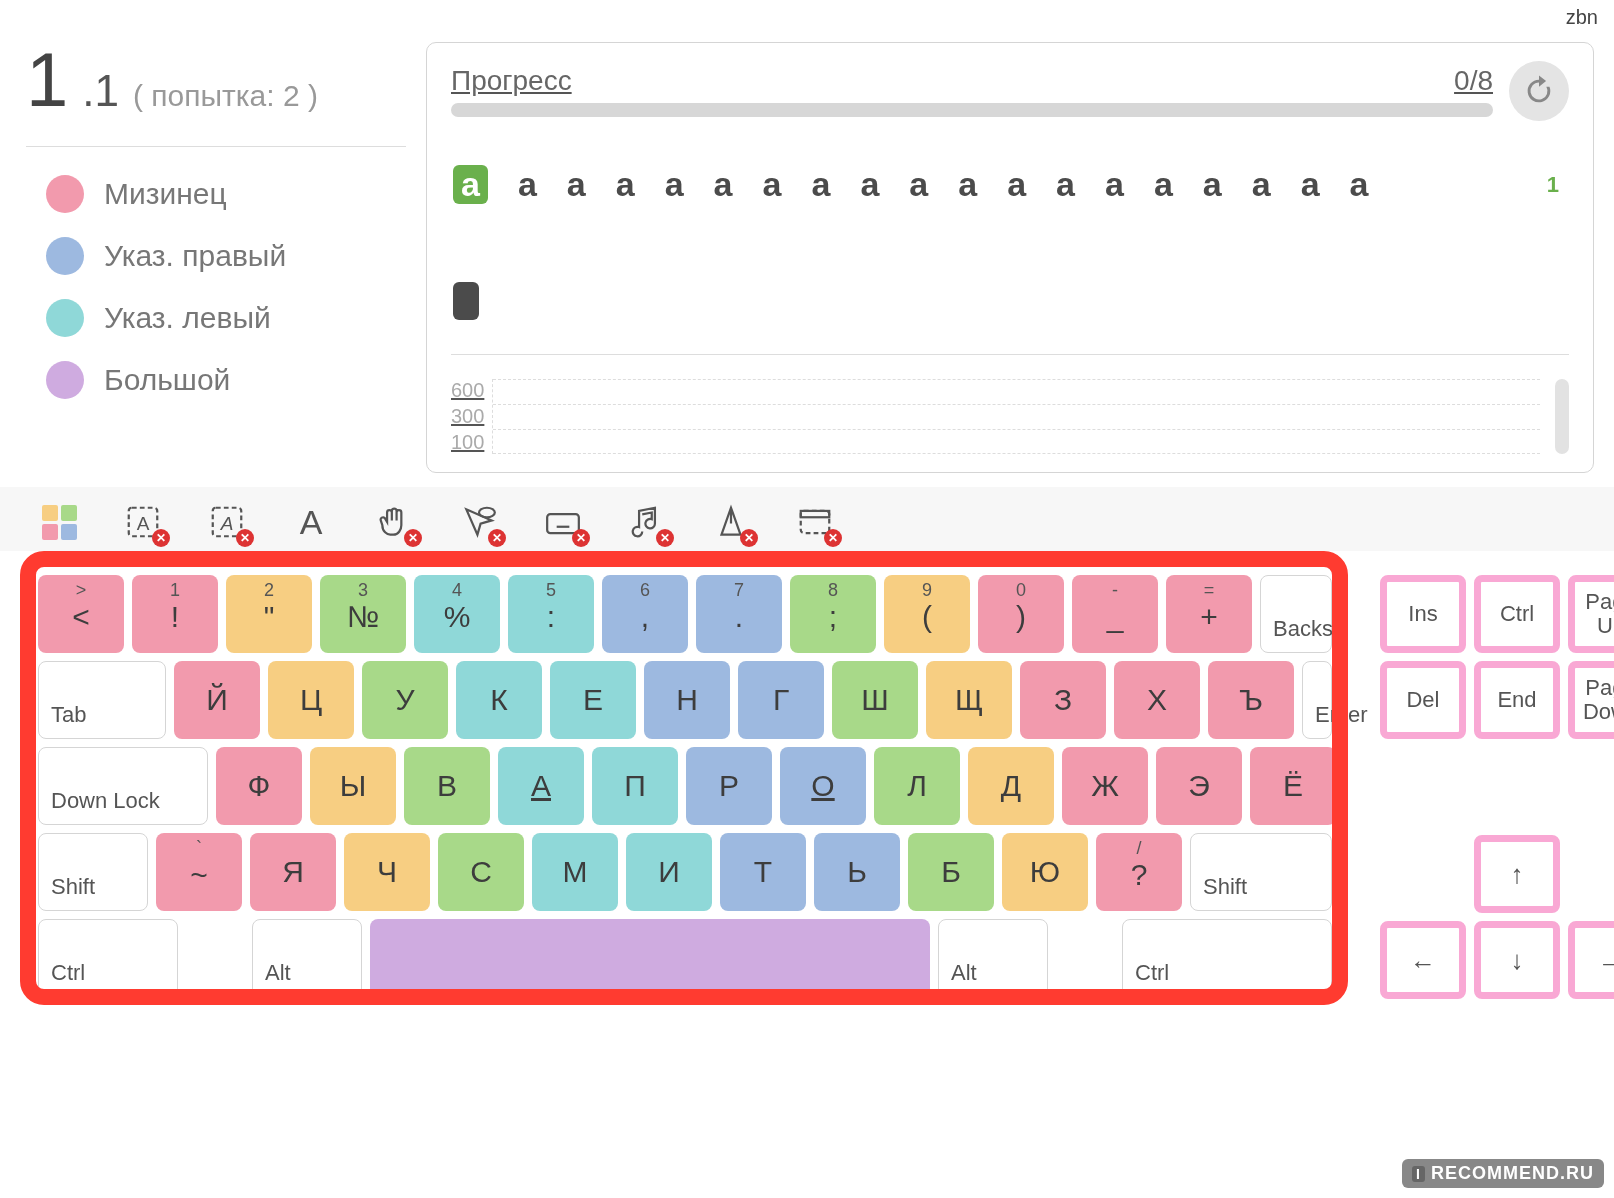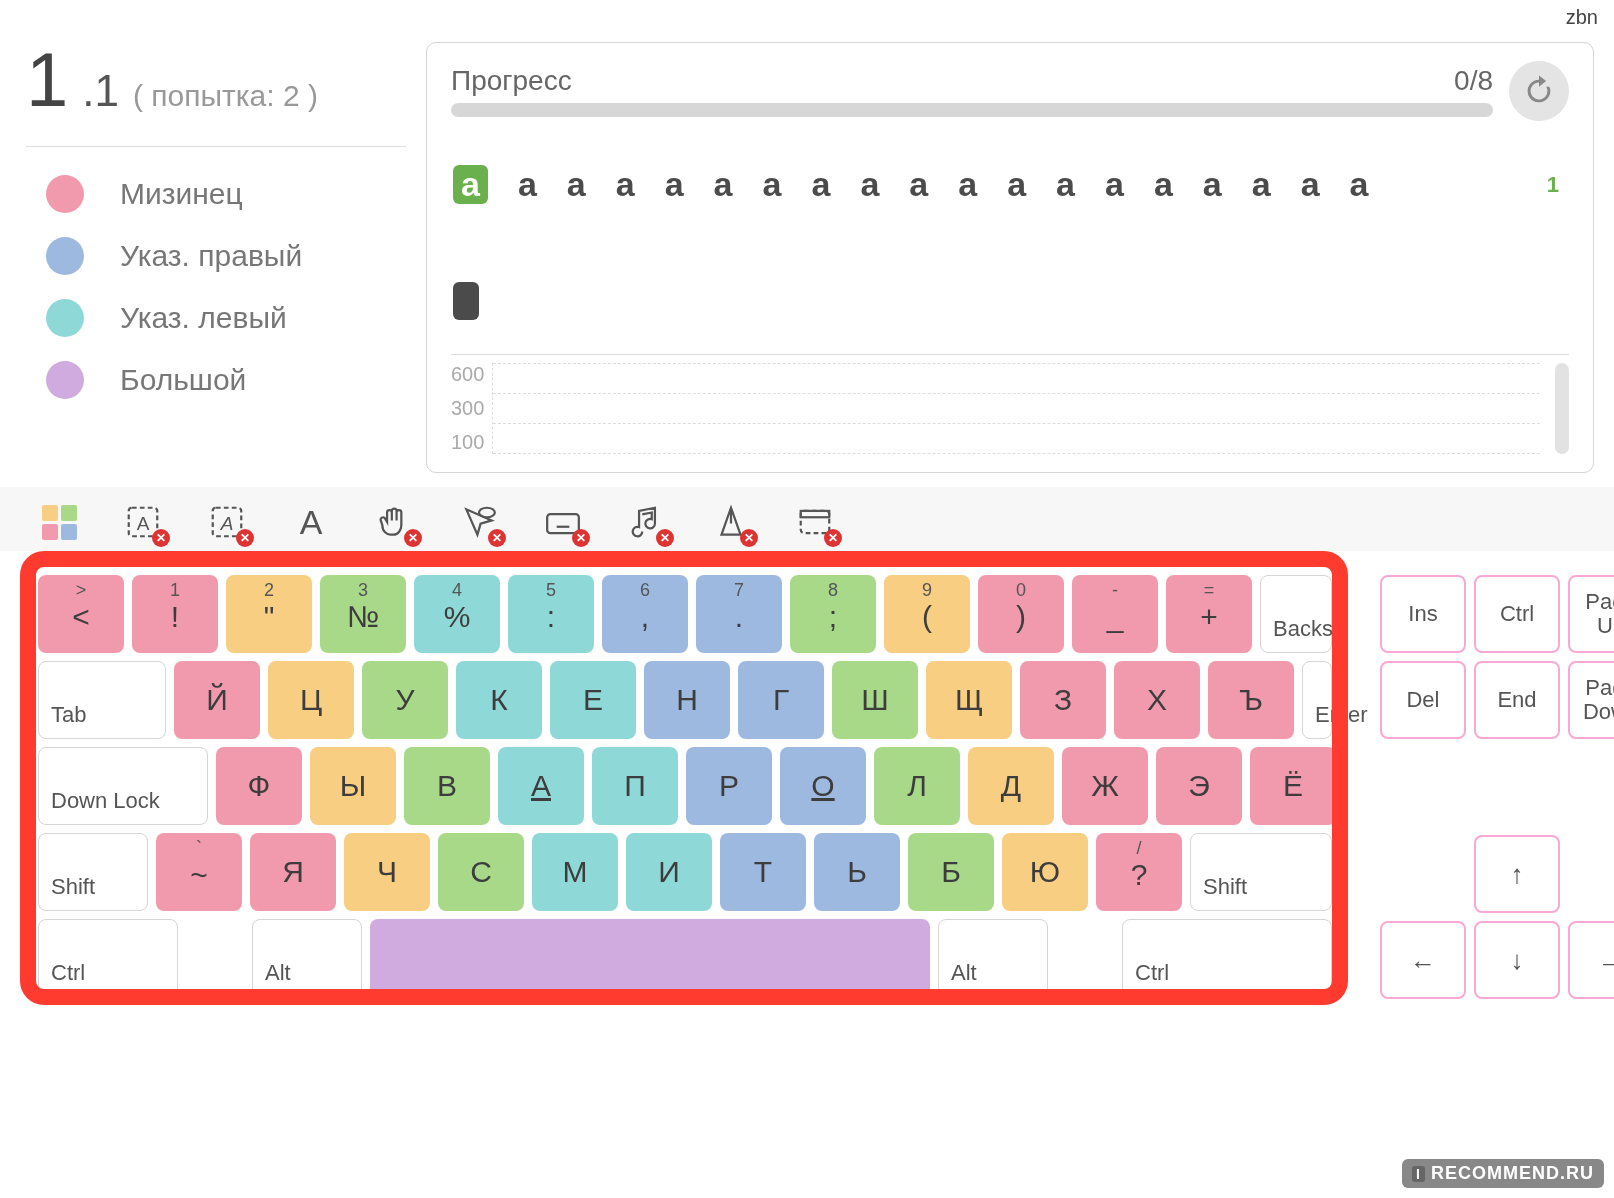--- a/index.html
+++ b/index.html
@@ -6,38 +6,38 @@
   html, body { width: 1614px; height: 1198px; font-family: Arial, Helvetica, sans-serif; background: #fff; color: #555; overflow: hidden; }
   .app { width: 100%; height: 100%; position: relative; }
   .top-right-label { position: absolute; top: 6px; right: 16px; font-size: 20px; color: #444; }
   .main-row { display: flex; padding: 42px 20px 0 26px; gap: 20px; }
   .side-col { width: 380px; flex: 0 0 380px; }
   .lesson-title { display: flex; align-items: baseline; gap: 14px; border-bottom: 1px solid #ddd; padding-bottom: 28px; margin-bottom: 28px; }
   .lesson-big { font-size: 76px; font-weight: 400; color: #444; line-height: 1; }
   .lesson-sub { font-size: 44px; font-weight: 400; color: #555; }
   .lesson-attempt { font-size: 30px; color: #999; }
   .finger-legend { display: flex; flex-direction: column; gap: 24px; padding-left: 20px; }
-  .finger-item { display: flex; align-items: center; gap: 36px; }
+  .finger-item { display: flex; align-items: center; gap: 20px; }
   .finger-dot { width: 38px; height: 38px; border-radius: 50%; }
   .finger-label { font-size: 30px; color: #777; }
   .exercise-col { flex: 1; }
   .exercise-panel { border: 1px solid #d5d5d5; border-radius: 10px; padding: 18px 24px 18px 24px; }
-  .progress-row { display: flex; align-items: center; gap: 16px; }
+  .progress-row { display: flex; align-items: center; gap: 16px; text-decoration: underline; }
   .progress-body { flex: 1; }
   .progress-header { display: flex; justify-content: space-between; font-size: 28px; color: #666; margin-bottom: 6px; }
   .progress-bar { height: 14px; background: #d7d7d7; border-radius: 7px; }
   .reload-btn { width: 60px; height: 60px; border-radius: 50%; background: #e4e4e4; display: flex; align-items: center; justify-content: center; cursor: pointer; }
   .reload-btn svg { width: 34px; height: 34px; fill: #888; }
   .typing-line { display: flex; align-items: center; gap: 18px; margin-top: 44px; padding-left: 2px; }
   .typing-chars { display: flex; gap: 30px; flex-wrap: wrap; flex: 1; }
   .char { font-size: 34px; font-weight: 700; color: #4b4b4b; }
   .char.active { background: #6ab04c; color: #fff; border-radius: 6px; padding: 0 8px; }
   .line-no { font-size: 22px; color: #6ab04c; font-weight: 600; margin-left: auto; padding-right: 10px; }
   .cursor-block { width: 26px; height: 38px; background: #4b4b4b; border-radius: 6px; margin-top: 78px; margin-left: 2px; margin-bottom: 34px; }
-  .speed-chart-wrap { display: flex; align-items: stretch; gap: 15px; border-top: 1px solid #ddd; padding-top: 8px; margin-top: 14px; height: 100px; }
+  .speed-chart-wrap { display: flex; align-items: stretch; gap: 15px; border-top: 1px solid #ddd; padding-top: 24px; margin-top: 14px; height: 100px; text-decoration: underline; }
   .speed-chart { flex: 1; display: flex; }
   .speed-y { display: flex; flex-direction: column; justify-content: space-between; font-size: 20px; color: #aaa; padding-right: 8px; text-align: right; }
   .speed-grid { flex: 1; position: relative; border-left: 1px dashed #ddd; }
   .speed-grid::before, .speed-grid::after { content: ""; position: absolute; left: 0; right: 0; border-top: 1px dashed #ddd; }
   .speed-grid::before { top: 33%; }
   .speed-grid::after { top: 66%; }
   .speed-grid .gtop, .speed-grid .gbot { position: absolute; left: 0; right: 0; border-top: 1px dashed #ddd; }
   .speed-grid .gtop { top: 0; }
   .speed-grid .gbot { bottom: 0; }
   .speed-scroll { width: 14px; background: #e2e2e2; border-radius: 7px; }
@@ -51,21 +51,21 @@
   .kb-highlight { position: absolute; left: 0; top: 0; width: 1328px; height: 454px; border: 16px solid #ff3b30; border-radius: 24px; pointer-events: none; z-index: 5; }
   .keyboard { padding: 24px 18px 18px 18px; display: flex; gap: 44px; }
   .main-kb { flex: 0 0 1294px; display: flex; flex-direction: column; gap: 8px; }
   .nav-kb { flex: 1; display: flex; flex-direction: column; gap: 8px; }
   .krow { display: flex; gap: 8px; }
   .key { height: 78px; border-radius: 8px; display: flex; flex-direction: column; align-items: center; justify-content: center; font-size: 30px; color: #3d3d3d; font-weight: 500; user-select: none; cursor: pointer; position: relative; }
   .key.small-top { justify-content: flex-start; padding-top: 6px; gap: 0; }
   .key .sup { font-size: 18px; line-height: 1; color: #555; }
   .key .main { font-size: 30px; line-height: 1.2; }
   .key.mod { background: #fff; border: 1px solid #d5d5d5; font-size: 22px; color: #555; justify-content: flex-end; align-items: flex-start; padding: 0 0 10px 12px; font-weight: 400; }
-  .key.nav { background: #fff; border: 2px solid #f9a8d4; font-size: 22px; color: #555; font-weight: 400; text-align: center; line-height: 1.1; }
+  .key.nav { background: #fff; border: 7px solid #f9a8d4; font-size: 22px; color: #555; font-weight: 400; text-align: center; line-height: 1.1; }
   .key .underline { text-decoration: underline; }
   .nav-row { display: flex; gap: 8px; }
   .arrow-block { display: grid; grid-template-columns: repeat(3, 86px); grid-template-rows: 78px 78px; gap: 8px; margin-top: 88px; }
   .arrow-block .key { font-size: 26px; }
   
   .c-pinky   { background: #f29aad; }
   .c-ring    { background: #f7ce82; }
   .c-middle  { background: #a8d989; }
   .c-indexL  { background: #8fd8d8; }
   .c-indexR  { background: #9db9e0; }

